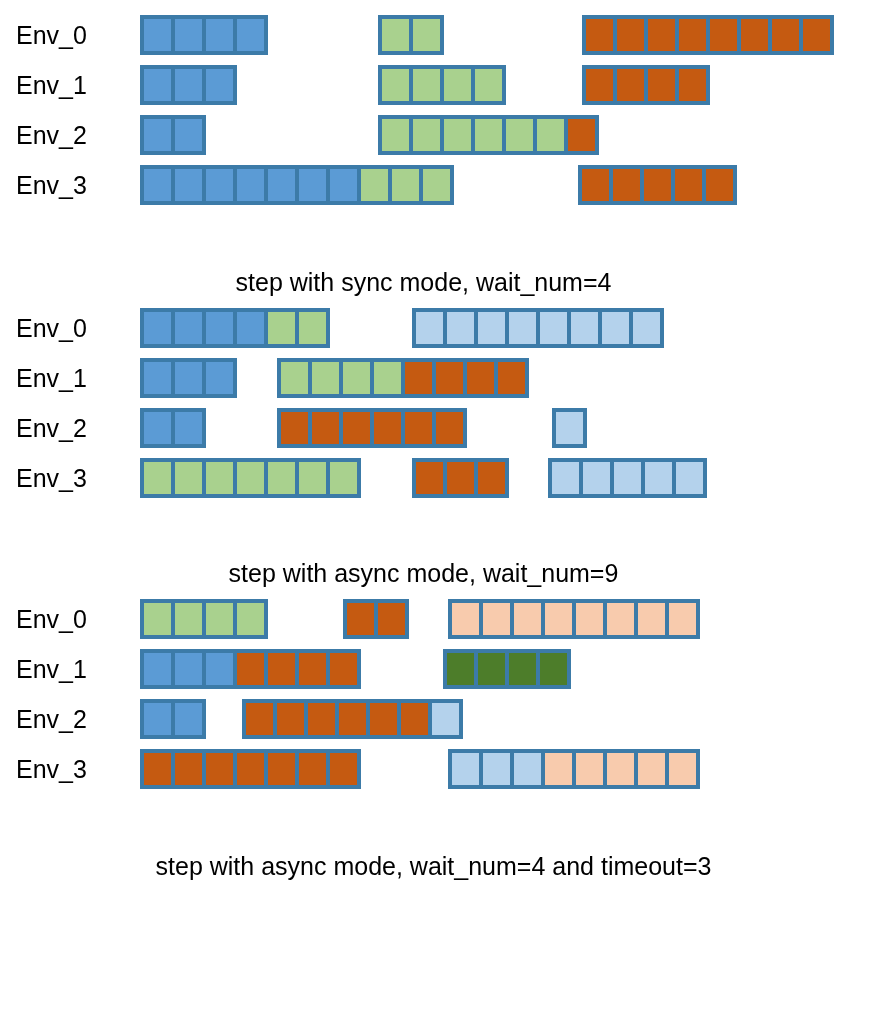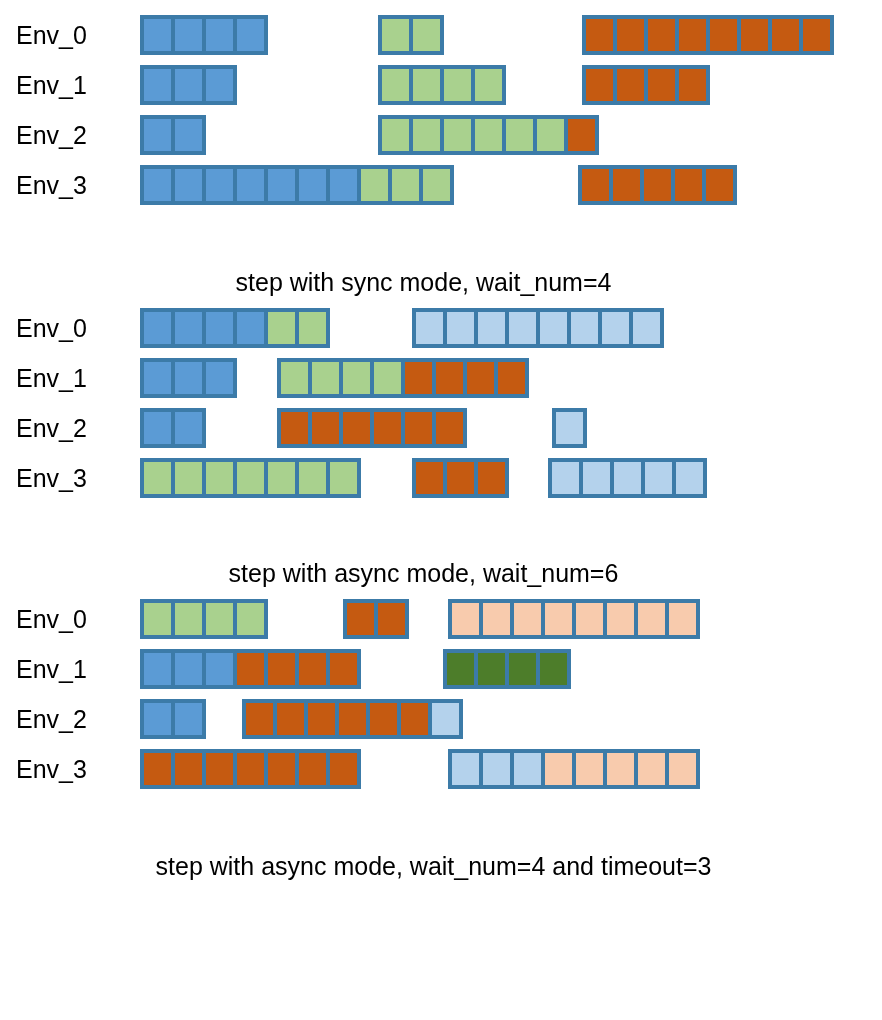--- a/index.html
+++ b/index.html
@@ -245,21 +245,21 @@
           </div>
           <div class="seg-group" style="left: 548px;">
             <div class="cell lightblue"></div>
             <div class="cell lightblue"></div>
             <div class="cell lightblue"></div>
             <div class="cell lightblue"></div>
             <div class="cell lightblue"></div>
           </div>
         </div>
       </div>
-    <div class="caption cap-2">step with async mode, wait_num=6</div>
+    <div class="caption cap-2">step with async mode, wait_num=9</div>
   </div>
 
   <div class="chart-block">
     <div class="grid-3">
         <div class="env-row">
           <div class="env-label">Env_0</div>
           <div class="seg-group" style="left: 140px;">
             <div class="cell green"></div>
             <div class="cell green"></div>
             <div class="cell green"></div>

